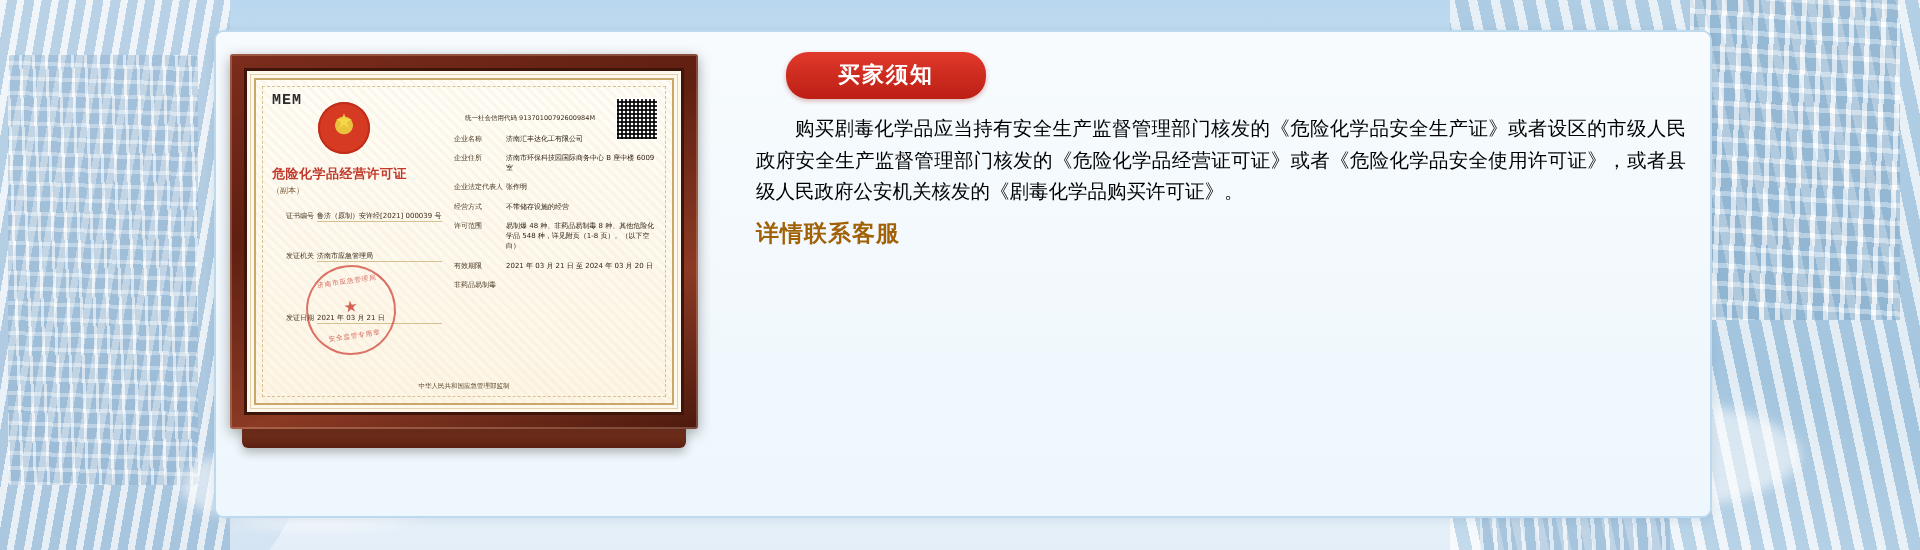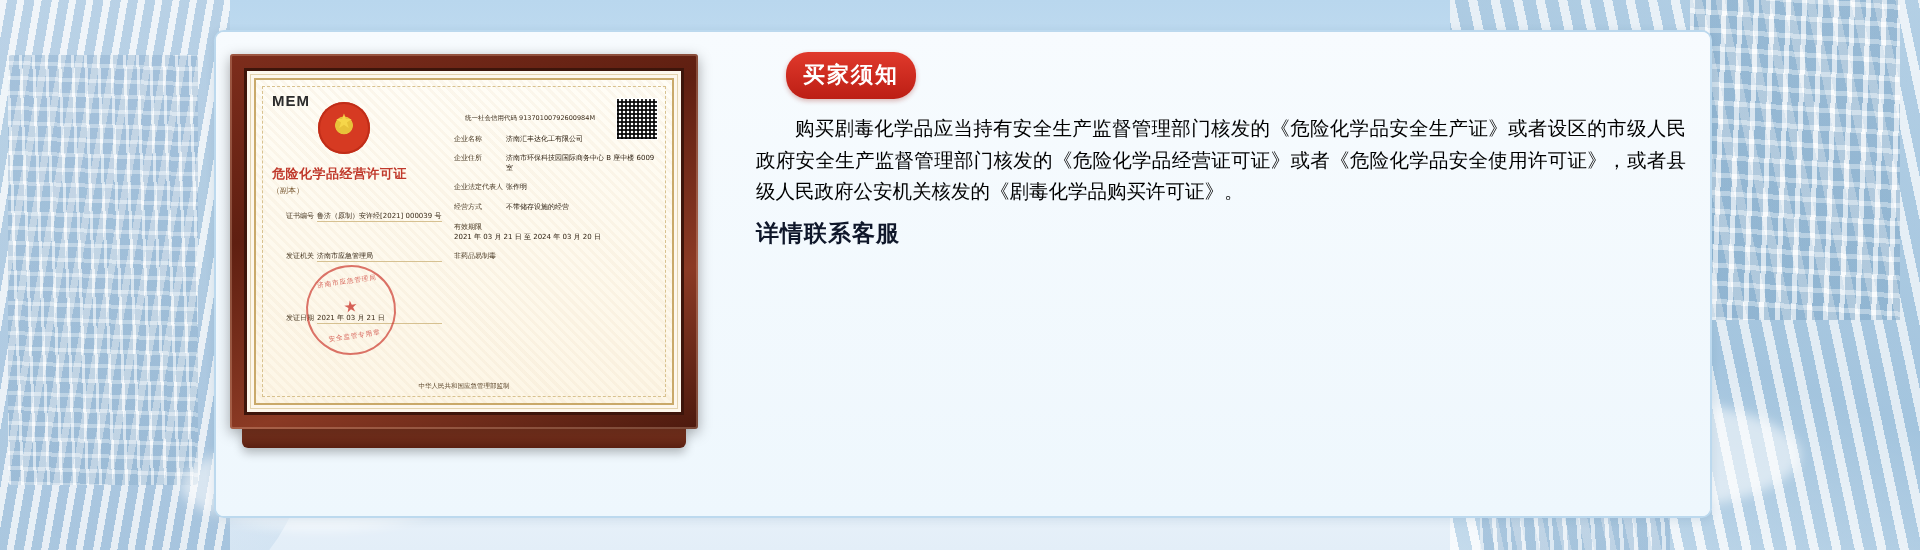--- a/index.html
+++ b/index.html
@@ -156,21 +156,21 @@
     font-family: "DejaVu Sans", "Liberation Sans", sans-serif;
     color: #3a2a16;
   }
   .mem-logo {
     position: absolute;
     left: 6px; top: 2px;
     font-size: 15px;
     font-weight: bold;
     letter-spacing: 1px;
     color: #2c2c2c;
-    font-family: Liberation Sans, sans-serif;
+    font-family: Liberation Mono, monospace;
   }
   .emblem {
     position: absolute;
     left: 52px; top: 12px;
     width: 52px; height: 52px;
     border-radius: 50%;
     background: radial-gradient(circle at 50% 45%, #e8c23a 0 22%, #d63a22 24% 100%);
     box-shadow: inset 0 0 0 2px #c02d18;
   }
   .emblem::after {
@@ -318,40 +318,40 @@
     right: 24px;
     bottom: 14px;
   }
   .notice-badge {
     display: inline-block;
     background: linear-gradient(180deg, #e0392c 0%, #bc1e14 100%);
     color: #ffffff;
     font-size: 22px;
     font-weight: bold;
     letter-spacing: 2px;
-    padding: 8px 17px 9px;
+    padding: 8px 52px 9px;
     border-radius: 22px;
     box-shadow: 0 2px 5px rgba(150,20,10,0.3);
     margin-left: 30px;
   }
   .notice-body {
     margin-top: 14px;
     color: #000000;
     font-size: 19.5px;
     line-height: 1.62;
     text-align: justify;
     font-family: Liberation Sans, sans-serif;
   }
   .notice-body p {
     margin: 0 0 2px 0;
     text-indent: 2em;
   }
   .contact {
     margin-top: 10px;
-    color: #0f172a;
+    color: #a16207;
     font-size: 23px;
     font-weight: bold;
     letter-spacing: 1px;
   }
 </style>
 </head>
 <body>
 
 <div class="banner">
   <div class="bg-sky"></div>
@@ -414,21 +414,25 @@
                 <div class="rv">济南市环保科技园国际商务中心 B 座中楼 6009 室</div>
               </div>
               <div class="rrow">
                 <div class="rk">企业法定代表人</div>
                 <div class="rv">张作明</div>
               </div>
               <div class="rrow">
                 <div class="rk">经营方式</div>
                 <div class="rv">不带储存设施的经营</div>
               </div>
-              <div class="rrow" style="margin-top:10px;flex-direction:column;">
+              <div class="rrow">
+                <div class="rk">许可范围</div>
+                <div class="rv">易制爆 48 种、非药品易制毒 8 种、其他危险化学品 548 种，详见附页（1-8 页）。（以下空白）</div>
+              </div>
+              <div class="rrow" style="margin-top:10px;">
                 <div class="rk">有效期限</div>
                 <div class="rv">2021 年 03 月 21 日 至 2024 年 03 月 20 日</div>
               </div>
               <div class="rrow" style="margin-top:6px;">
                 <div class="rk" style="width:80px;">非药品易制毒</div>
                 <div class="rv"></div>
               </div>
             </div>
 
             <div class="cert-footer">中华人民共和国应急管理部监制</div>

